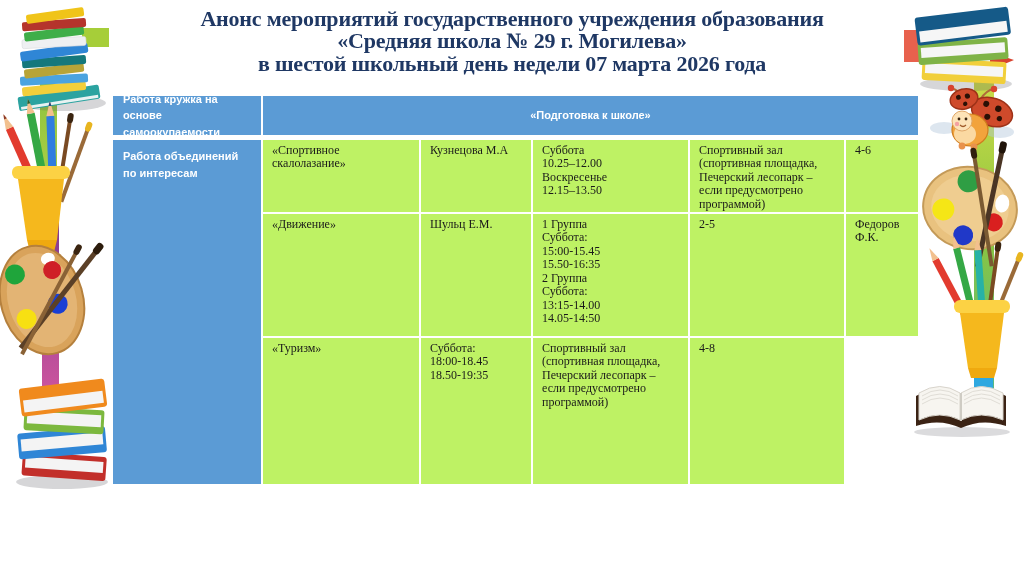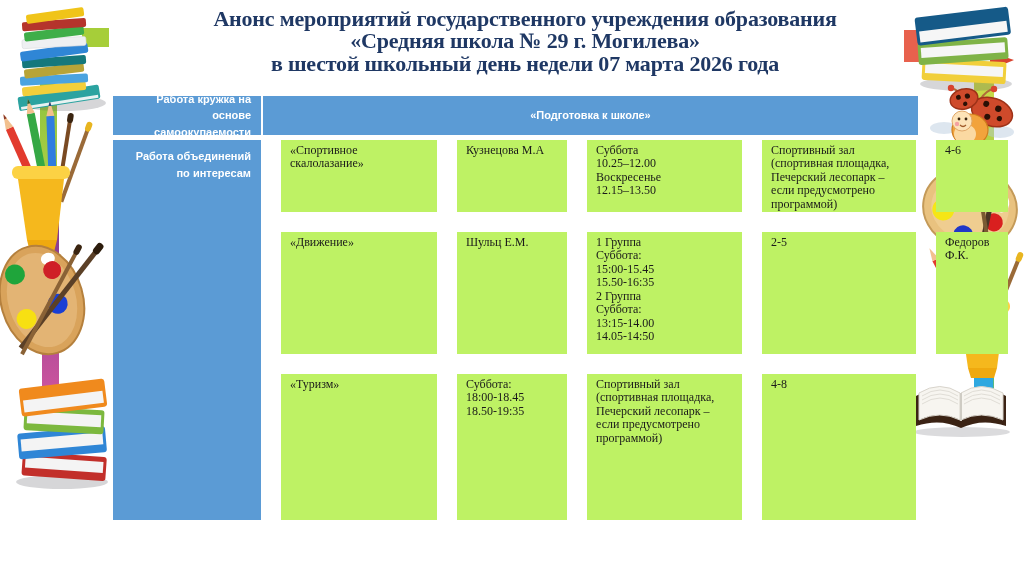--- a/index.html
+++ b/index.html
@@ -3,42 +3,42 @@
 <meta charset="utf-8">
 <style>
   html,body{margin:0;padding:0;}
   body{
     width:1024px;height:576px;position:relative;overflow:hidden;
     background:#ffffff;
     font-family:"Liberation Sans",sans-serif;
   }
   
   .slide-title{
-    position:absolute;left:133px;top:8px;width:784px;
+    position:absolute;left:120px;top:8px;width:784px;
     text-align:center;color:#1f3864;
     font-family:"Liberation Serif","DejaVu Serif",serif;
     font-weight:bold;font-size:22px;line-height:1.02;
     letter-spacing:-0.2px;
   }
   
   .events-table{position:absolute;left:113px;top:96px;width:805px;}
   .trow1{
     display:grid;grid-template-columns:148px 655px;gap:2px;
     grid-auto-rows:39px;margin-bottom:5px;
   }
   .tmain{
     display:grid;
     grid-template-columns:148px 156px 110px 155px 154px 72px;
-    grid-template-rows:72px 122px 146px;gap:20px;
+    grid-template-rows:72px 122px 146px;gap:2px;
   }
   .hcell{
     background:#5b9bd5;color:#ffffff;
     font-size:11px;font-weight:bold;line-height:1.5;
     display:flex;align-items:center;justify-content:center;
-    text-align:right;padding:2px 10px;overflow:hidden;
+    text-align:left;padding:2px 10px;overflow:hidden;
   }
   .hcell.top-align{align-items:flex-start;padding-top:8px;}
   .hcell.span-rows{grid-row:1/4;}
   .dcell{
     background:#bef264;color:#1a1a1a;
     font-family:"Liberation Serif","DejaVu Serif",serif;
     font-size:12px;line-height:1.12;
     padding:4px 6px 3px 9px;white-space:pre-line;overflow:hidden;
   }
   

